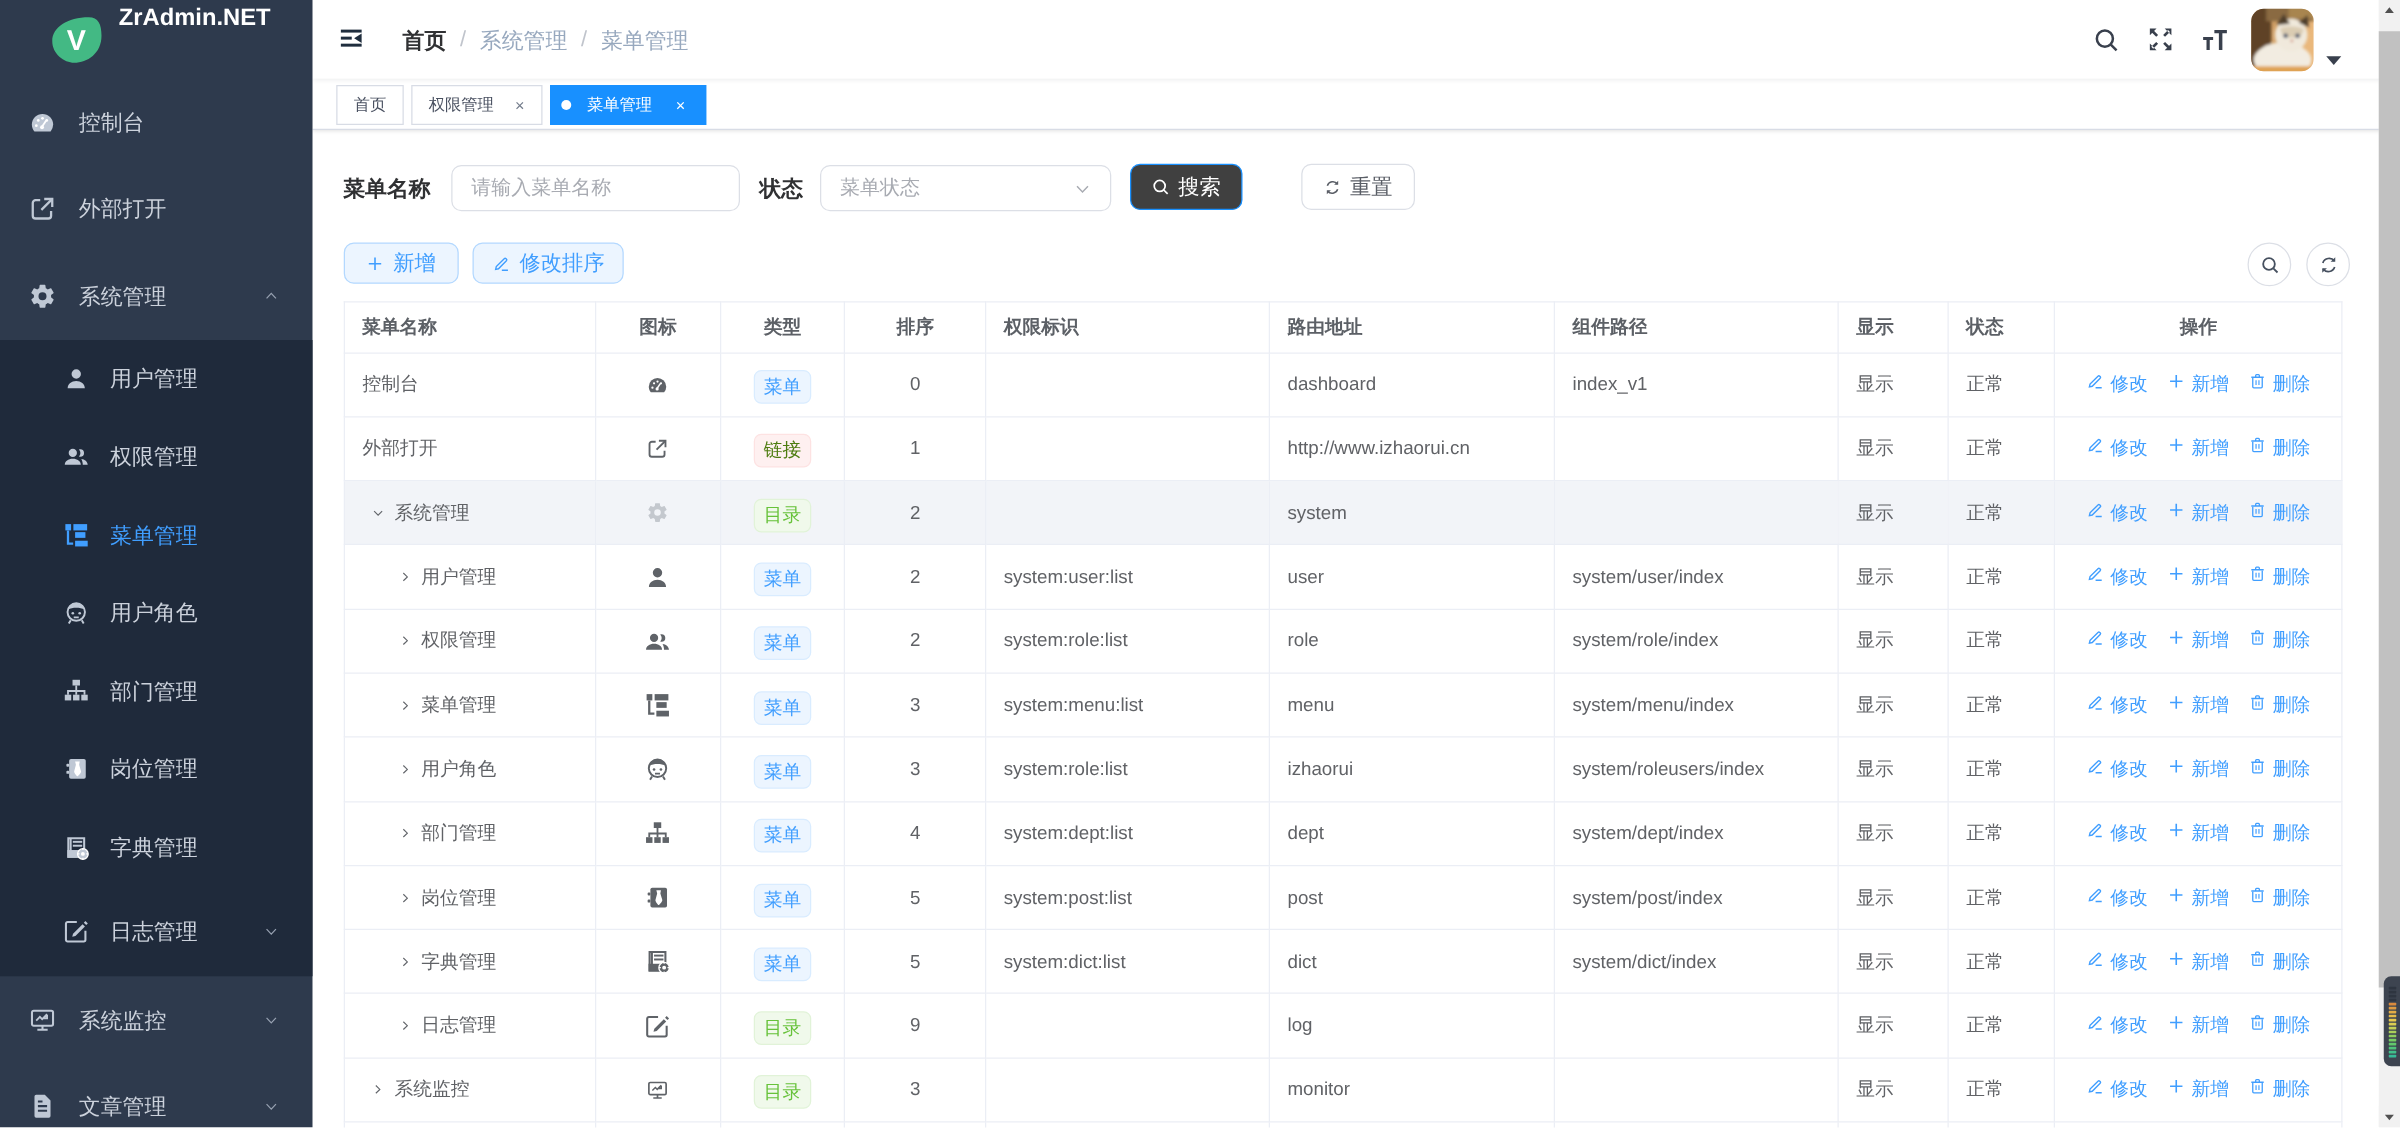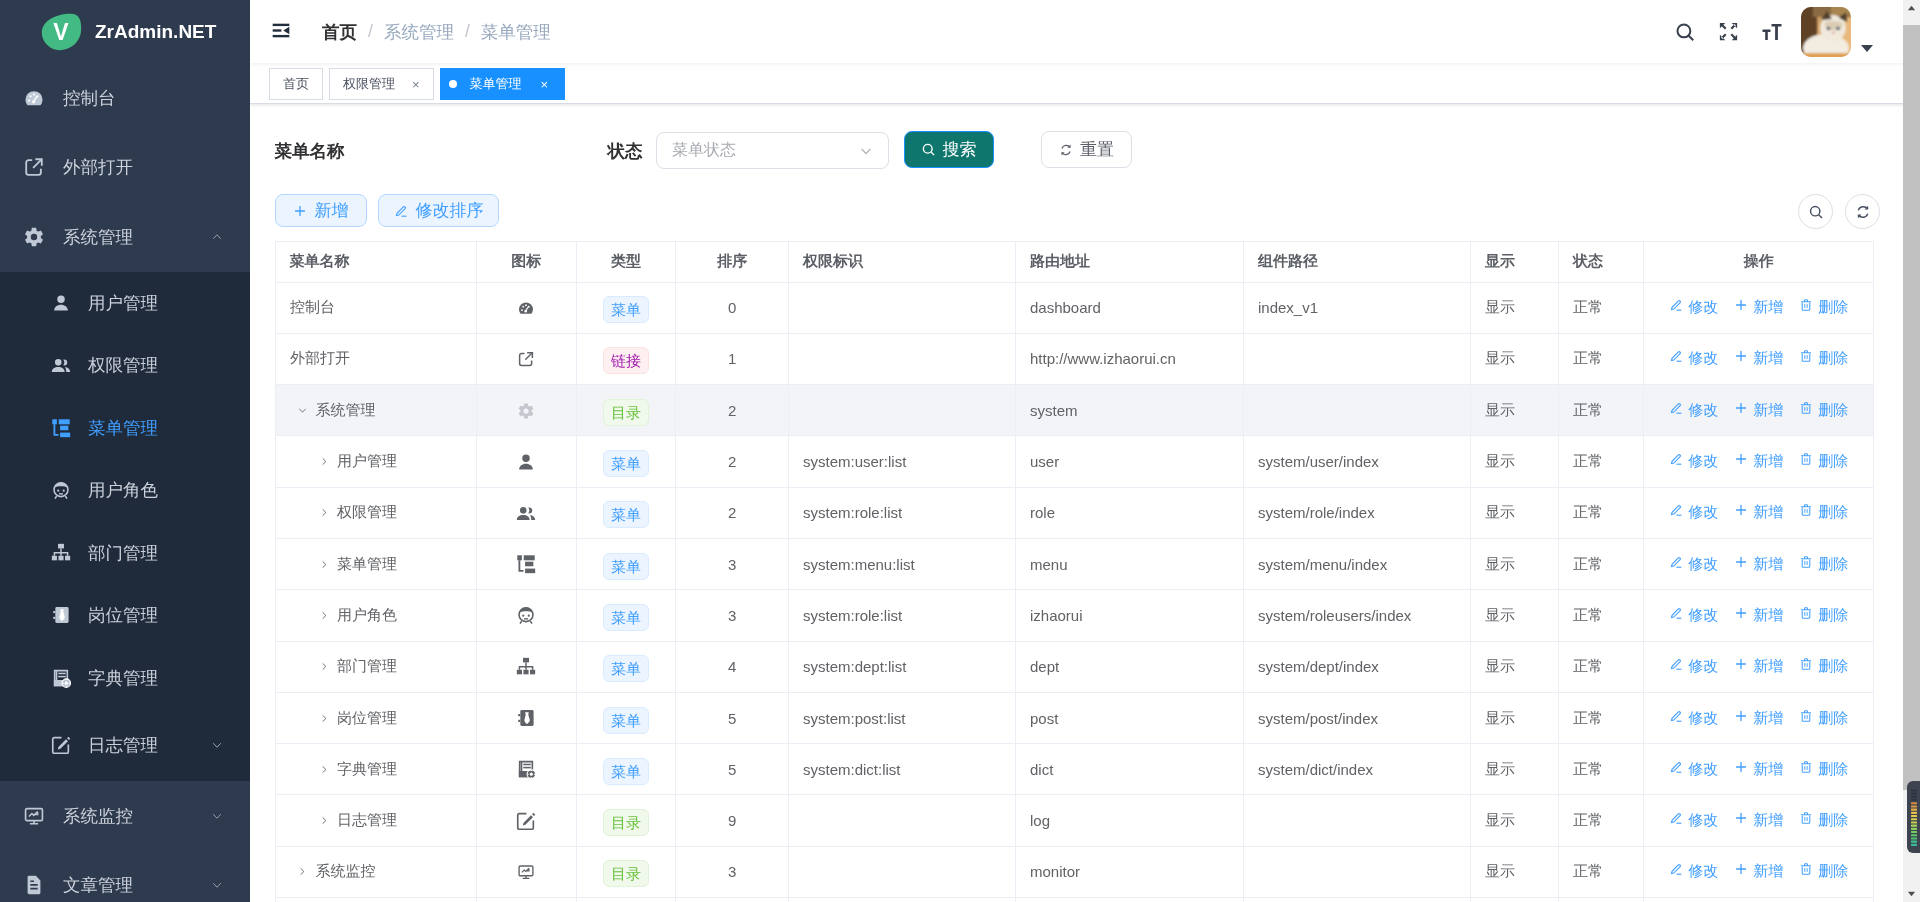--- a/index.html
+++ b/index.html
@@ -3,21 +3,21 @@
 <meta charset="utf-8">
 <title>菜单管理</title>
 <style>
 * { margin:0; padding:0; box-sizing:border-box; }
 html,body { width:1920px; height:902px; overflow:hidden; }
 body { font-family:"Liberation Sans", sans-serif; background:#fff; position:relative; }
 
 .sb { position:absolute; left:0; top:0; width:250px; height:902px; background:#2e3a4d; z-index:5; }
 .logo { height:63px; position:relative; }
 .logo svg { position:absolute; left:41px; top:13px; }
-.logo .tt { position:absolute; left:95px; top:21px; color:#fff; font-weight:bold; font-size:19px; letter-spacing:0; }
+.logo .tt { position:absolute; left:95px; top:4px; color:#fff; font-weight:bold; font-size:19px; letter-spacing:0; }
 .mi { height:69.5px; display:flex; align-items:center; padding-left:23px; color:#ccd2dc; font-size:17.5px; position:relative; cursor:pointer; }
 .mi .ic { width:22px; height:22px; margin-right:18px; color:#bfc8d5; flex:none; display:flex; }
 .mi .arr, .smi .arr { position:absolute; right:27px; top:50%; margin-top:-6px; width:12px; height:12px; color:#97a1b1; }
 .sub { background:#1f2a3b; }
 .smi { height:62.5px; display:flex; align-items:center; padding-left:50px; color:#ccd2dc; font-size:17.5px; position:relative; cursor:pointer; }
 .smi .ic { width:22px; height:22px; margin-right:16px; color:#bfc8d5; flex:none; display:flex;}
 .smi.on { color:#409eff; }
 .smi.on .ic { color:#409eff; }
 .smi.h72 { height:72px; }
 svg { display:block; }
@@ -35,35 +35,35 @@
 .tag .x { margin-left:17px; font-size:13px; color:#737c8b; line-height:1; }
 .tag.act { background:#1890ff; border-color:#1890ff; color:#fff; padding:0 16px 0 8px; }
 .tag.act .dot { width:8px; height:8px; border-radius:50%; background:#fff; margin-right:13px; }
 .tag.act .x { color:#fff; margin-left:19px; }
 
 .main { position:absolute; left:250px; top:104px; right:0; bottom:0; background:#fff; }
 .frm-label { position:absolute; font-size:17.5px; font-weight:bold; color:#303133; top:35px; }
 .inp { position:absolute; top:28px; height:37px; border:1px solid #dcdfe6; border-radius:8px; background:#fff; display:flex; align-items:center; padding:0 15px; font-size:16px; color:#a8abb2; }
 .btn { position:absolute; top:27px; height:37px; border-radius:8px; display:flex; align-items:center; justify-content:center; font-size:17px; cursor:pointer; }
 .btn .bic { margin-right:7px; display:flex; }
-.btn-blue { background:#0f766e; color:#fff; border:1px solid #1890ff; }
+.btn-blue { background:#404040; color:#fff; border:1px solid #1890ff; }
 .btn-plain { background:#fff; color:#5a5e66; border:1px solid #dcdfe6; }
 .btn2 { position:absolute; top:90px; height:33px; border-radius:8px; display:flex; align-items:center; justify-content:center; font-size:17px; background:#ecf5ff; color:#409eff; border:1px solid #b3d8ff; cursor:pointer; }
 .btn2 .bic { margin-right:8px; display:flex; }
 .cbtn { position:absolute; top:90px; width:35px; height:35px; border-radius:50%; border:1px solid #dcdfe6; background:#fff; display:flex; align-items:center; justify-content:center; color:#46505f; }
 
 .tbl { position:absolute; left:24.5px; top:136.5px; width:1599px; border-collapse:collapse; table-layout:fixed; font-size:15px; color:#606266; }
 .tbl th, .tbl td { border:1px solid #ebeef5; font-weight:normal; overflow:hidden; white-space:nowrap; }
 .tbl th { height:41px; font-weight:600; color:#5c6066; text-align:left; padding:0 0 0 14px; font-size:15px; }
 .tbl td { height:51.3px; padding:0 0 0 14px; }
 .tbl th.c, .tbl td.c { text-align:center; padding:0; }
 .tbl tr.gray td { background:#f2f4f8; }
 .ttag { display:inline-block; height:27px; line-height:25px; padding:0 7px; border-radius:6px; font-size:15px; position:relative; top:2px; }
 .ttag.b { background:#ecf5ff; border:1px solid #d9ecff; color:#409eff; }
-.ttag.r { background:#fef0f0; border:1px solid #fde2e2; color:#a21caf; }
+.ttag.r { background:#fef0f0; border:1px solid #fde2e2; color:#4d7c0f; }
 .ttag.g { background:#f0f9eb; border:1px solid #e1f3d8; color:#67c23a; }
 .ops { display:inline-flex; align-items:center; color:#409eff; }
 .op { display:inline-flex; margin:0 8px; cursor:pointer; }
 .op .oic { margin-right:5px; display:flex; }
 .cicon { color:#5f6368; display:inline-flex; vertical-align:middle; }
 
 .vsb { position:absolute; right:0; top:0; width:17px; height:902px; background:#f1f1f1; z-index:50; }
 .vsb .ab { position:absolute; left:0; width:17px; height:17px; background:#f1f1f1; display:flex; align-items:center; justify-content:center; }
 .vsb .thumb { position:absolute; left:0; top:25px; width:17px; height:765px; background:#c1c1c1; }
 .rain { position:absolute; right:0; top:781px; width:13px; height:72px; background:#3d4450; border-radius:6px 0 0 6px; z-index:60; }
@@ -351,20 +351,21 @@
 </header>
 
 <div class="tags">
   <div class="tag">首页</div>
   <div class="tag">权限管理<span class="x">×</span></div>
   <div class="tag act"><span class="dot"></span>菜单管理<span class="x">×</span></div>
 </div>
 
 <main class="main">
   <span class="frm-label" style="left:24.5px">菜单名称</span>
+  <div class="inp" style="left:111px; width:230.5px">请输入菜单名称</div>
   <span class="frm-label" style="left:357.5px">状态</span>
   <div class="inp" style="left:406px; width:233px; justify-content:space-between">菜单状态<svg width="14" height="14" viewBox="0 0 24 24" style="color:#a8abb2">
         <use href="#i-chev-d"></use>
       </svg></div>
   <div class="btn btn-blue" style="left:653.5px; width:90px"><span class="bic">
         <svg width="15" height="15" viewBox="0 0 24 24">
           <use href="#i-srch"></use>
         </svg>
       </span>搜索</div>
   <div class="btn btn-plain" style="left:791px; width:91px"><span class="bic">

